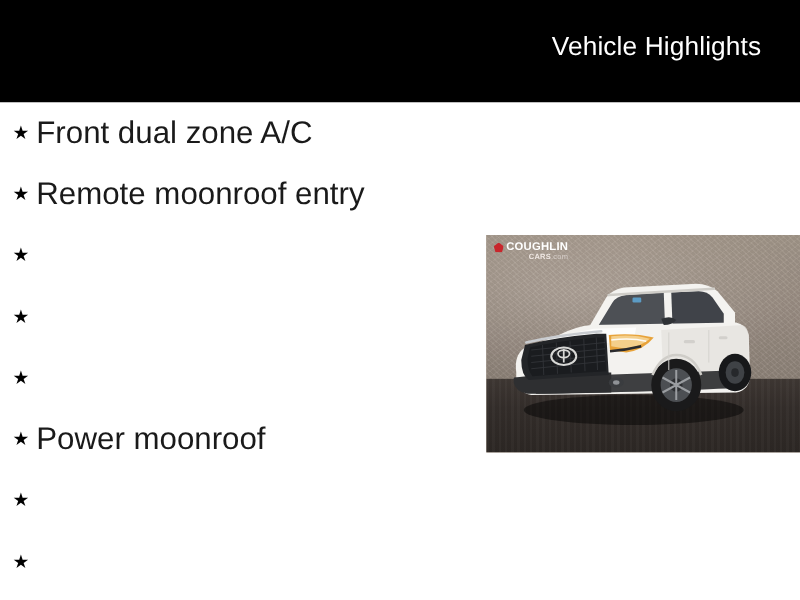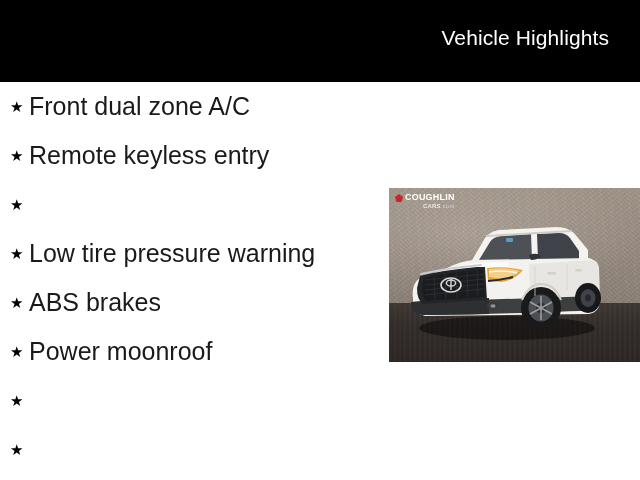--- a/index.html
+++ b/index.html
@@ -176,32 +176,30 @@
 
 <div class="content">
 
   <ul class="highlights-list">
     <li class="highlight-item">
       <span class="bullet-star">★</span>
       <span class="highlight-label">Front dual zone A/C</span>
     </li>
     <li class="highlight-item">
       <span class="bullet-star">★</span>
-      <span class="highlight-label">Remote keyless entry</span>
-    </li>
-    <li class="highlight-item">
-      <span class="bullet-star">★</span>
-    </li>
-    <li class="highlight-item">
-      <span class="bullet-star">★</span>
-      <span class="highlight-label">Low tire pressure warning</span>
-    </li>
-    <li class="highlight-item">
-      <span class="bullet-star">★</span>
-      <span class="highlight-label">ABS brakes</span>
+      <span class="highlight-label">Remote moonroof entry</span>
+    </li>
+    <li class="highlight-item">
+      <span class="bullet-star">★</span>
+    </li>
+    <li class="highlight-item">
+      <span class="bullet-star">★</span>
+    </li>
+    <li class="highlight-item">
+      <span class="bullet-star">★</span>
     </li>
     <li class="highlight-item">
       <span class="bullet-star">★</span>
       <span class="highlight-label">Power moonroof</span>
     </li>
     <li class="highlight-item">
       <span class="bullet-star">★</span>
     </li>
     <li class="highlight-item">
       <span class="bullet-star">★</span>

